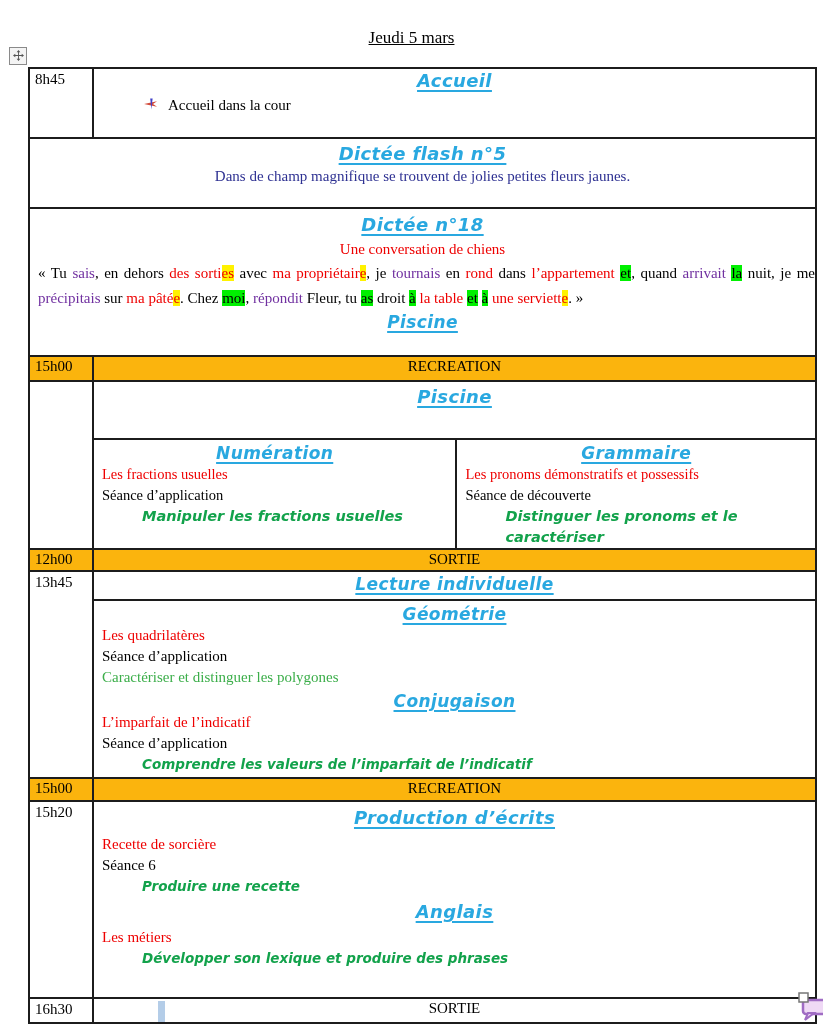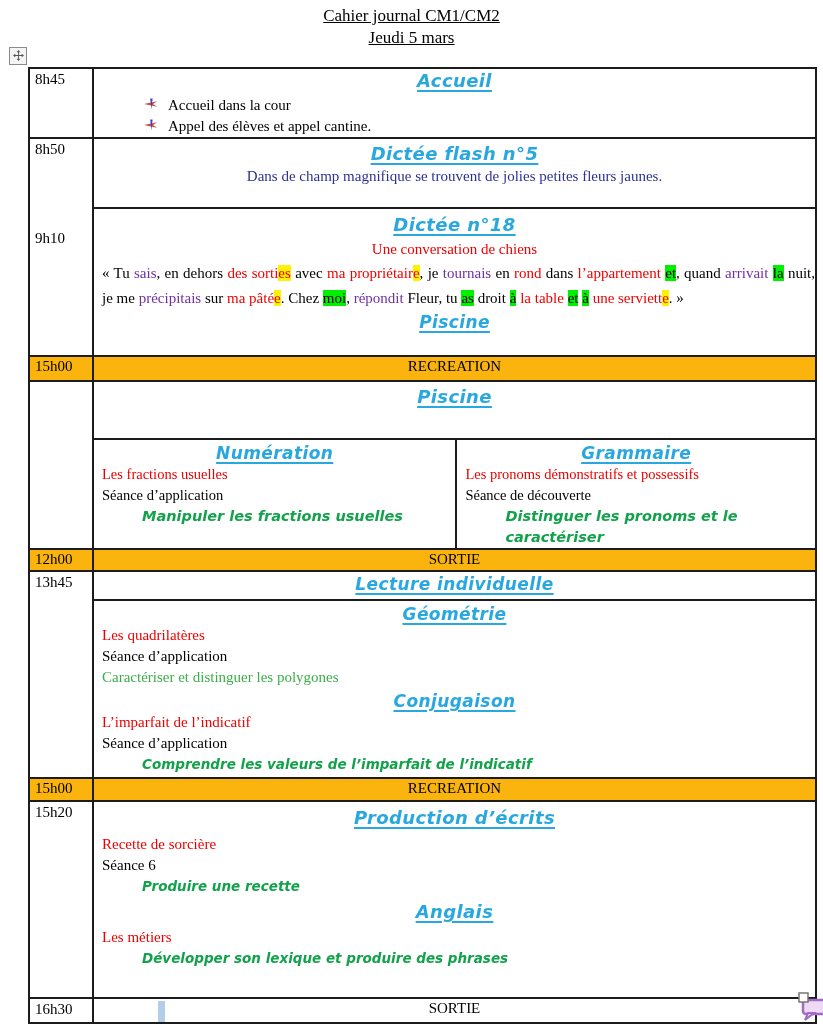--- a/index.html
+++ b/index.html
@@ -48,21 +48,20 @@
   .half-l .line,.half-r .line{font-size:14.5px;line-height:21px;}
   .t2{margin-top:72px;}
   .caret-bar{position:absolute;left:158px;top:1001px;width:7px;height:21px;background:#B4CDE8;}
   .comment-marker{position:absolute;left:795px;top:992px;}
 </style>
 </head>
 <body>
 
 <div class="page">
 
-  <div class="title">Cahier journal CM1/CM2</div>
   <div class="subtitle">Jeudi 5 mars</div>
 
   <div class="move-handle">
     <span>
       <svg width="11" height="11" viewBox="0 0 24 24">
           <path fill="#555" d="M12 0l4 5h-3v6h6V8l5 4-5 4v-3h-6v6h3l-4 5-4-5h3v-6H5v3l-5-4 5-4v3h6V5H8z"></path>
         </svg>
     </span>
   </div>
 
@@ -77,38 +76,25 @@
         <div class="bullets">
           <div class="bullet-line">
             <span class="bullet-ic">
               <svg width="15" height="12" viewBox="0 0 15 12">
                   <polygon points="0,6 13,3.2 9,6 13,8.8" fill="#d24a3a"></polygon>
                   <polygon points="6.2,0.5 8.6,0.5 7.4,11.5" fill="#4040c8"></polygon>
                 </svg>
             </span>
             <span>Accueil dans la cour</span>
           </div>
-          <div class="bullet-line">
-            <span class="bullet-ic">
-              <svg width="15" height="12" viewBox="0 0 15 12">
-                  <polygon points="0,6 13,3.2 9,6 13,8.8" fill="#d24a3a"></polygon>
-                  <polygon points="6.2,0.5 8.6,0.5 7.4,11.5" fill="#4040c8"></polygon>
-                </svg>
-            </span>
-            <span>Appel des élèves et appel cantine.</span>
-          </div>
         </div>
       </div>
     </div>
 
     <div class="block">
-      <div class="tcell">
-        <div>8h50</div>
-        <div class="t2">9h10</div>
-      </div>
       <div class="ccell">
         <div class="sub" style="min-height:65px">
           <div class="h" style="margin-top:3px">Dictée flash n°5</div>
           <div class="center-navy">Dans de champ magnifique se trouvent de jolies petites fleurs jaunes.</div>
         </div>
         <div class="sub" style="min-height:146px">
           <div class="h" style="margin-top:4px">Dictée n°18</div>
           <div class="center-red">Une conversation de chiens</div>
           <div class="para"><span>« Tu </span><span class="c-purple">sais</span><span>, en dehors </span><span class="c-red">des sorti</span><span class="c-red h-yellow">es</span><span> avec </span><span class="c-red">ma propriétair</span><span class="c-red h-yellow">e</span><span>, je </span><span class="c-purple">tournais</span><span> en </span><span class="c-red">rond</span><span> dans </span><span class="c-red">l’appartement </span><span class="h-green">et</span><span>, quand </span><span class="c-purple">arrivait </span><span class="h-green">la</span><span> nuit, je me </span><span class="c-purple">précipitais</span><span> sur </span><span class="c-red">ma pâté</span><span class="c-red h-yellow">e</span><span>. Chez </span><span class="h-green">moi</span><span>, </span><span class="c-purple">répondit</span><span> Fleur, tu </span><span class="h-green">as</span><span> droit </span><span class="h-green">à</span><span> </span><span class="c-red">la table</span><span> </span><span class="h-green">et</span><span> </span><span class="h-green">à</span><span> </span><span class="c-red">une serviett</span><span class="c-red h-yellow">e</span><span>. »</span></div>
           <div class="h sm">Piscine</div>

